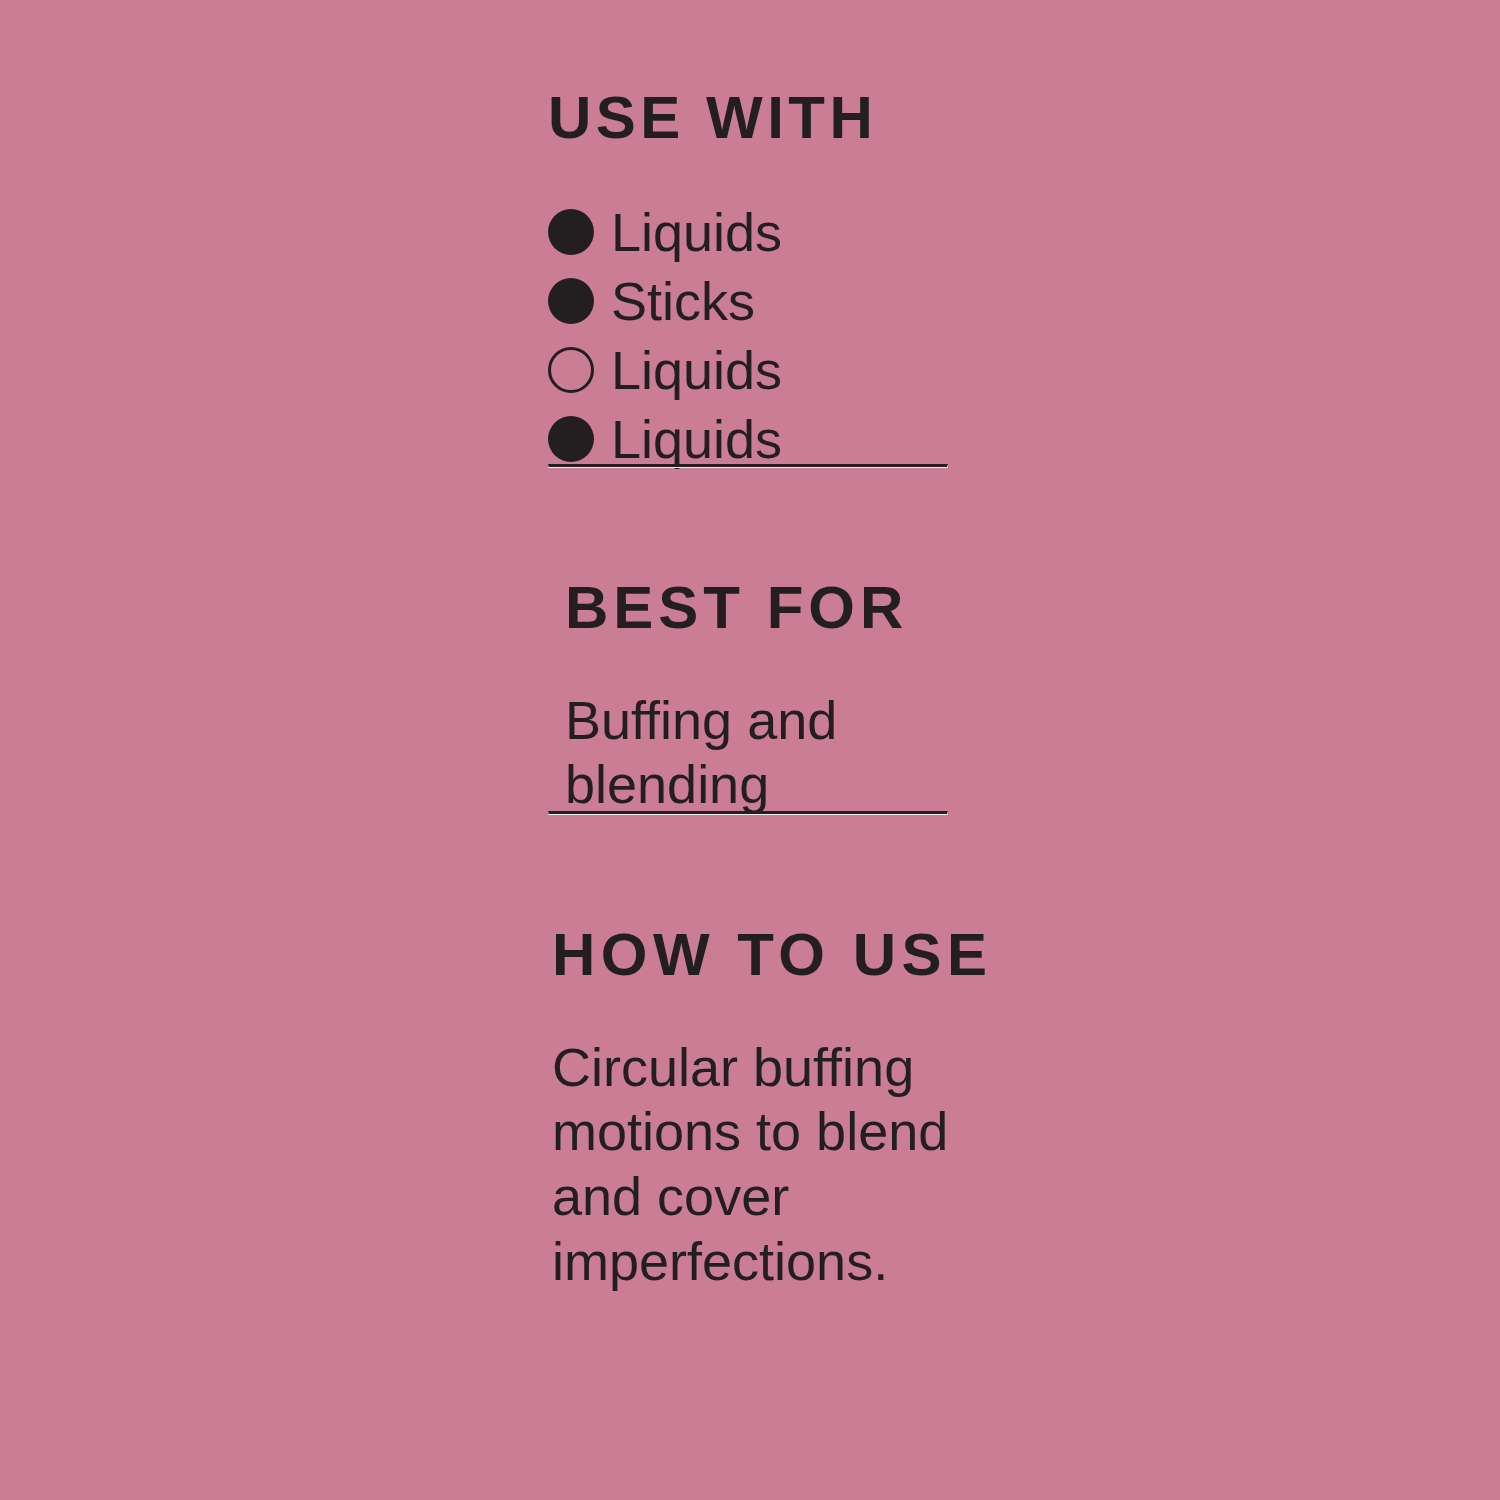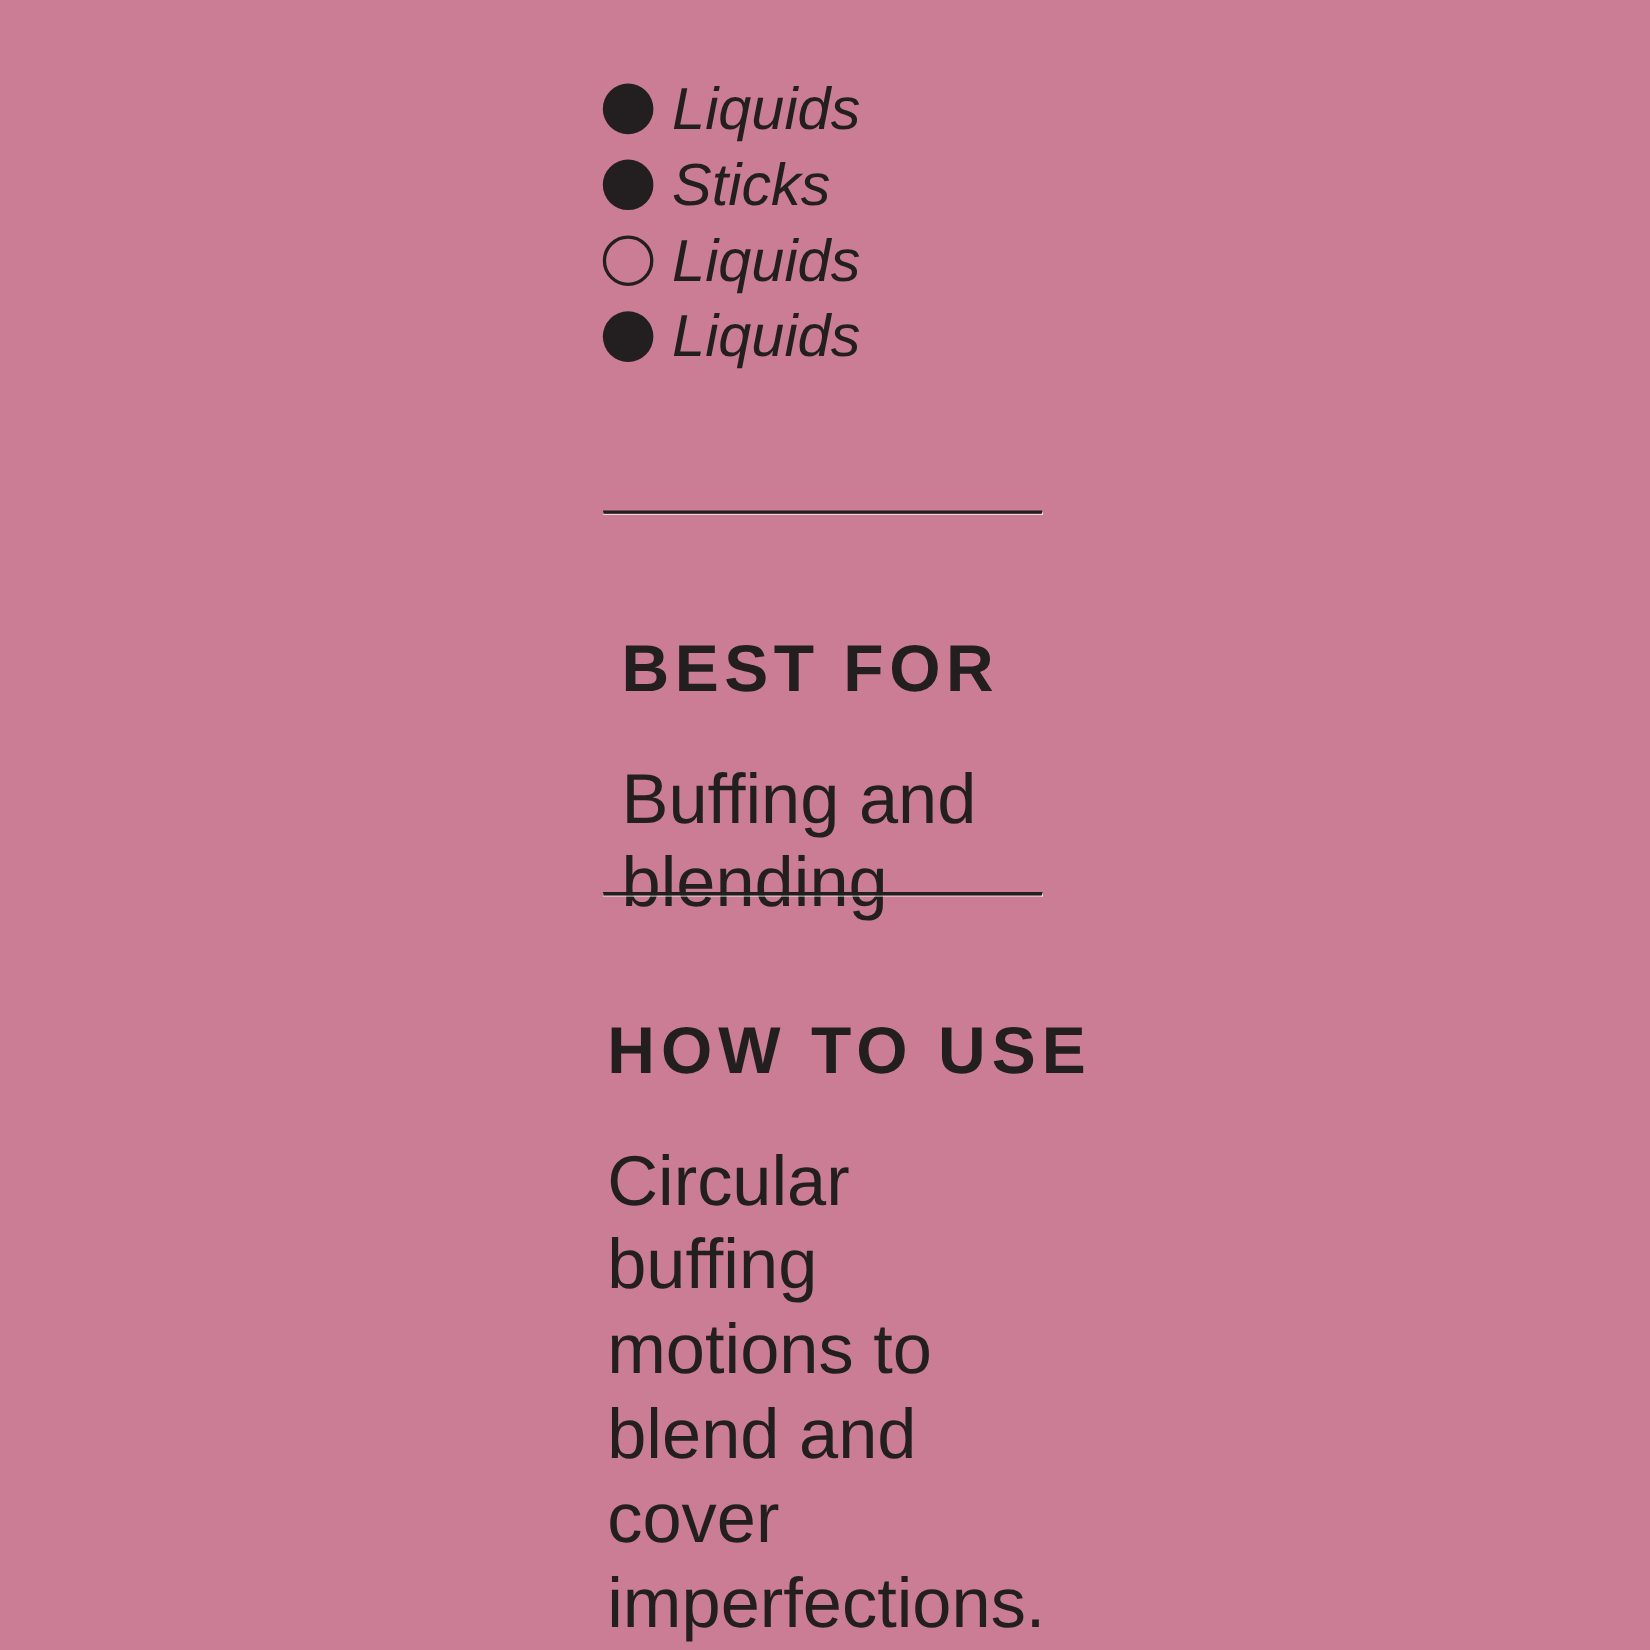--- a/index.html
+++ b/index.html
@@ -41,21 +41,20 @@
   }
   #use-with-heading {
     letter-spacing: 4.5px;
   }
 
   #use-with-list {
     list-style: none;
     margin: 0;
     padding: 0;
     margin-top: 26px;
-    font-style: italic;
   }
   .use-with-item {
     display: flex;
     align-items: center;
     height: 69px;
   }
   .bullet-dot {
     width: 46px;
     height: 46px;
     border-radius: 50%;
@@ -98,40 +97,41 @@
     top: 528px;
     width: 420px;
   }
   #how-to-use-section {
     position: absolute;
     left: 4px;
     top: 875px;
     width: 420px;
   }
   .section-body {
-    font-size: 64px;
+    font-size: 54px;
     font-weight: 300;
     line-height: 1.20;
     color: #231F20;
     margin-top: 22px;
     max-width: 400px;
   }
   #how-to-use-heading {
     letter-spacing: 5.5px;
   }
   #best-for-heading {
     letter-spacing: 5px;
   }
 </style>
 </head>
 <body style="background: rgb(203, 125, 149);">
 
 <div id="card">
 
   <section id="use-with-section">
+    <h2 id="use-with-heading" class="section-heading">USE WITH</h2>
 
     <ul id="use-with-list">
       <li class="use-with-item">
         <span class="bullet-dot filled"></span>
         <span class="item-label">Liquids</span>
       </li>
       <li class="use-with-item">
         <span class="bullet-dot filled"></span>
         <span class="item-label">Sticks</span>
       </li>

